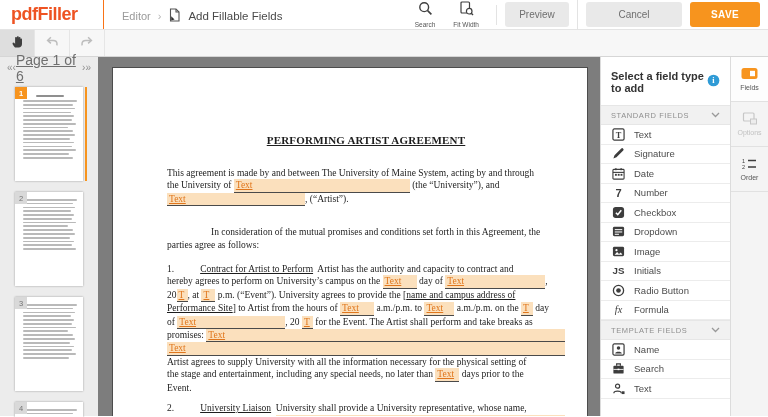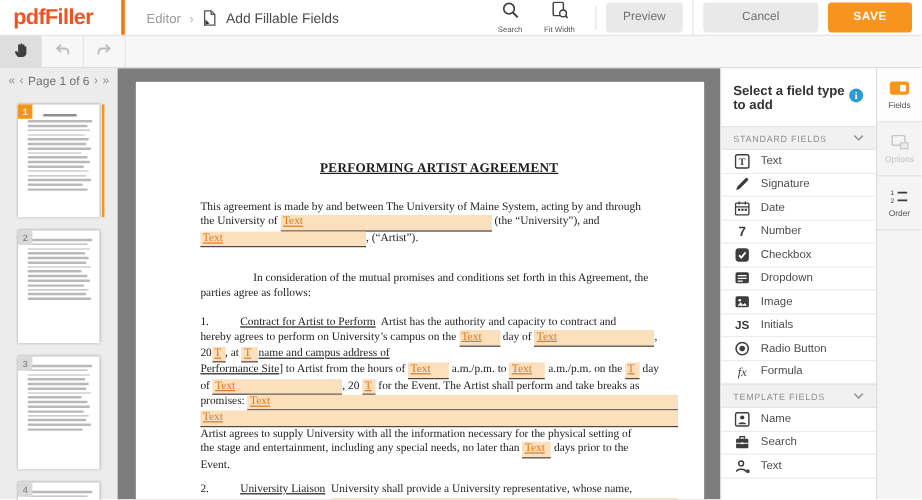--- a/index.html
+++ b/index.html
@@ -4,21 +4,21 @@
 <style>
   * { box-sizing: border-box; margin: 0; padding: 0; }
   html,body { width:768px; height:417px; overflow:hidden; }
   body { font-family:"Liberation Sans", sans-serif; background:#fff;
          --brand:#ee5322; --accent:#f7941e; --fieldbg:#fbe0bd; --fieldlabel:#e0761c; }
 
   
   .topbar { height:30px; display:flex; align-items:center; border-bottom:1px solid #e4e4e4; background:#fff; }
   .logo { width:104px; height:100%; display:flex; align-items:center; padding-left:11px;
           font-size:18px; font-weight:bold; letter-spacing:-0.5px; color:var(--brand);
-          border-right:3px solid #f97316; cursor:pointer; }
+          border-right:1px solid #f97316; cursor:pointer; }
   .crumbs { display:flex; align-items:flex-end; gap:7px; padding-left:18px; font-size:11px; }
   .crumb-root { color:#9a9a9a; cursor:pointer; }
   .crumb-sep { color:#b5b5b5; font-size:11px; }
   .crumb-icon { display:flex; }
   .crumb-cur { color:#4a4a4a; font-size:11.5px; }
   .spacer { flex:1; }
   .toolbtn { display:flex; flex-direction:column; align-items:center; gap:1px; margin:0 9px; cursor:pointer; }
   .toollabel { font-size:6.5px; color:#555; }
   .vdiv { width:1px; height:20px; background:#e3e3e3; margin:0 8px; }
   .vdiv.tall { height:30px; }
@@ -34,21 +34,21 @@
   .tool.active { background:#dedede; }
 
   
   .main { display:flex; height:359px; }
 
   
   .thumbs-panel { width:98px; background:#ececec; flex:0 0 98px; }
   .pager { height:22px; display:flex; align-items:center; justify-content:space-between;
            padding:0 7px; }
   .pg-arrow { font-size:10px; color:#8f8f8f; cursor:pointer; line-height:1; }
-  .pg-label { font-size:10px; color:#6f6f6f; }
+  .pg-label { font-size:14px; color:#6f6f6f;text-decoration:underline; }
   .thumb-list { padding:8px 0 0 15px; }
   .thumb { position:relative; width:68px; height:94px; background:#fff;
            box-shadow:0 0 2px rgba(0,0,0,.35); margin-bottom:11px; cursor:pointer; }
   .badge { position:absolute; top:0; left:0; width:12px; height:12px; font-size:7.5px;
            display:flex; align-items:center; justify-content:center; background:#d9d9d9; color:#737373; }
   .thumb.active .badge { background:var(--accent); color:#fff; font-weight:bold; }
   .thumb.active::after { content:""; position:absolute; right:-4px; top:0; width:2.5px; height:100%; background:var(--accent); }
   .fake-lines { padding:7px 6px 0 8px; }
   .fl { height:1.7px; background:#b9b9b9; margin-bottom:2.1px; border-radius:1px; }
   .fl.head { width:52%; margin:1px auto 3.5px; background:#8f8f8f; }
@@ -267,20 +267,21 @@
               <span class="field" style="flex: 0 0 34px; width: 34px;"><span class="fl-label">Text</span></span>
               <span class="t"> day of </span>
               <span class="field" style="flex: 0 0 100px; width: 100px;"><span class="fl-label">Text</span></span>
               <span class="t">,</span>
             </div>
             <div class="doc-line">
               <span class="t">20</span>
               <span class="field" style="flex: 0 0 11px; width: 11px;"><span class="fl-label">T</span></span>
               <span class="t">, at </span>
               <span class="field" style="flex: 0 0 14px; width: 14px;"><span class="fl-label">T</span></span>
+              <span class="t"> p.m. (“Event”). University agrees to provide the [</span>
               <span class="u">name and campus address of</span>
             </div>
             <div class="doc-line">
               <span class="u">Performance Site</span>
               <span class="t">] to Artist from the hours of </span>
               <span class="field" style="flex: 0 0 34px; width: 34px;"><span class="fl-label">Text</span></span>
               <span class="t"> a.m./p.m. to </span>
               <span class="field" style="flex: 0 0 30px; width: 30px;"><span class="fl-label">Text</span></span>
               <span class="t"> a.m./p.m. on the </span>
               <span class="field" style="flex: 0 0 12px; width: 12px;"><span class="fl-label">T</span></span>

